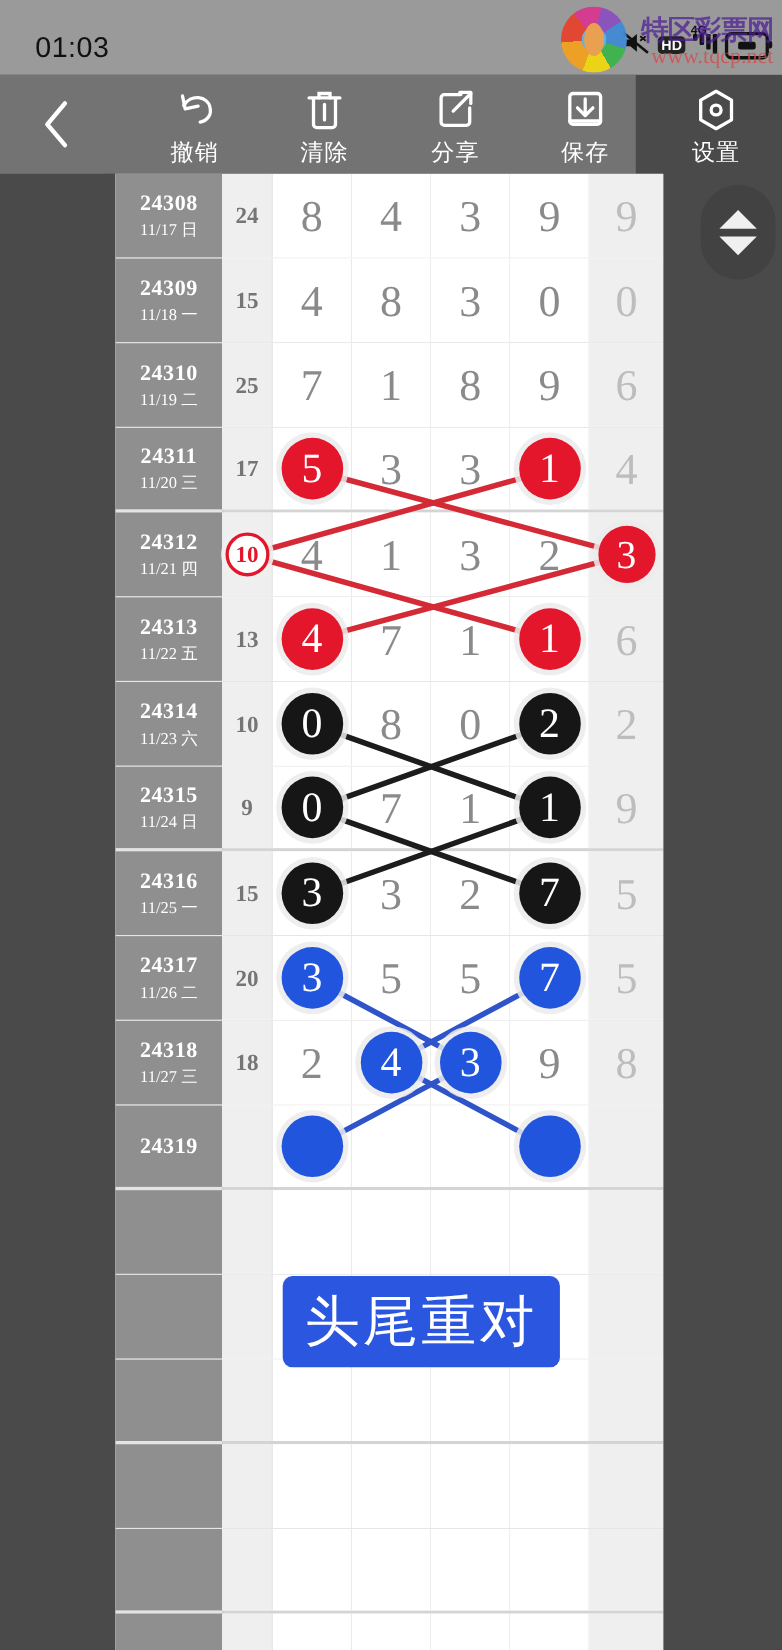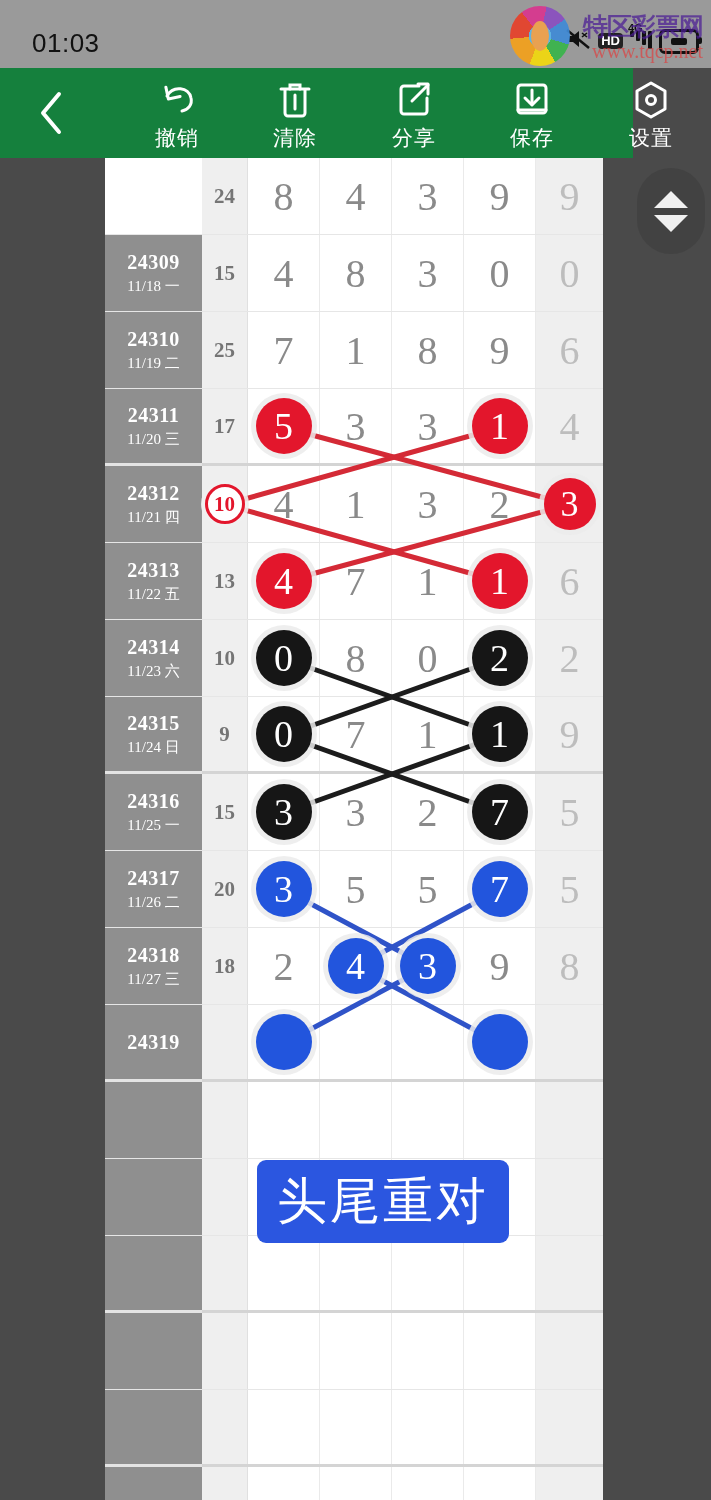--- a/index.html
+++ b/index.html
@@ -59,22 +59,22 @@
     font-family:"DejaVu Sans",sans-serif;letter-spacing:-1px;white-space:nowrap;
   }
   #wm-url{
     position:absolute;right:2px;top:36px;
     font-size:20px;color:#d74a4a;opacity:.78;font-family:"Liberation Serif",serif;
     white-space:nowrap;
     text-align:center;
   }
   
   #toolbar{
-    position:absolute;left:0;top:68px;width:633px;height:90px;
-    background:#15803d;
+    position:absolute;left:0;top:68px;width:578px;height:90px;
+    background:#737373;
   }
   #backbtn{
     position:absolute;left:26px;top:20px;width:50px;height:50px;
     display:flex;align-items:center;justify-content:center;
   }
   .tool{
     position:absolute;top:10px;width:110px;height:78px;
     display:flex;flex-direction:column;align-items:center;justify-content:flex-start;
   }
   .tool .ticon{height:44px;display:flex;align-items:center;justify-content:center;}
@@ -272,20 +272,24 @@
       <line x1="395" y1="500.5" x2="179" y2="577.5" stroke="#1c1c1c" stroke-width="5" stroke-linecap="round"></line>
       <line x1="179" y1="577.5" x2="395" y2="654.5" stroke="#1c1c1c" stroke-width="5" stroke-linecap="round"></line>
       <line x1="395" y1="577.5" x2="179" y2="654.5" stroke="#1c1c1c" stroke-width="5" stroke-linecap="round"></line>
       <line x1="179" y1="731.5" x2="323" y2="808.5" stroke="#2f53c8" stroke-width="5" stroke-linecap="round"></line>
       <line x1="395" y1="731.5" x2="251" y2="808.5" stroke="#2f53c8" stroke-width="5" stroke-linecap="round"></line>
       <line x1="251" y1="808.5" x2="395" y2="885.5" stroke="#2f53c8" stroke-width="5" stroke-linecap="round"></line>
       <line x1="323" y1="808.5" x2="179" y2="885.5" stroke="#2f53c8" stroke-width="5" stroke-linecap="round"></line>
     </svg>
   <div id="rows-host">
       <div class="row thin" style="top: 0px;">
+        <div class="c-period">
+          <span class="pnum">24308</span>
+          <span class="pdate">11/17 日</span>
+        </div>
         <div class="c-sum">24</div>
         <div class="c-num n0">8</div>
         <div class="c-num n1">4</div>
         <div class="c-num n2">3</div>
         <div class="c-num n3">9</div>
         <div class="c-extra">9</div>
       </div>
       <div class="row thin" style="top: 77px;">
         <div class="c-period">
           <span class="pnum">24309</span>

